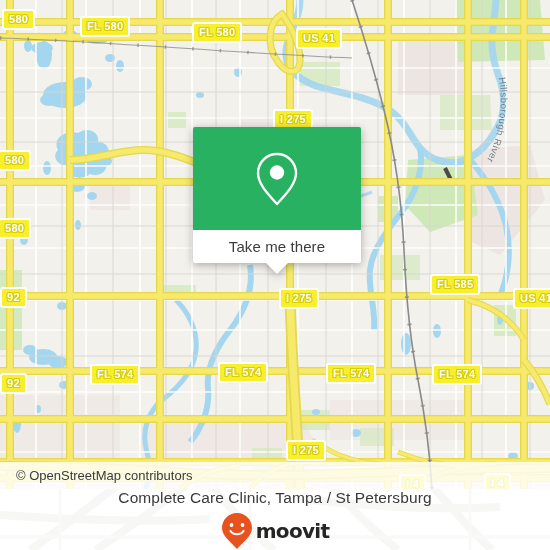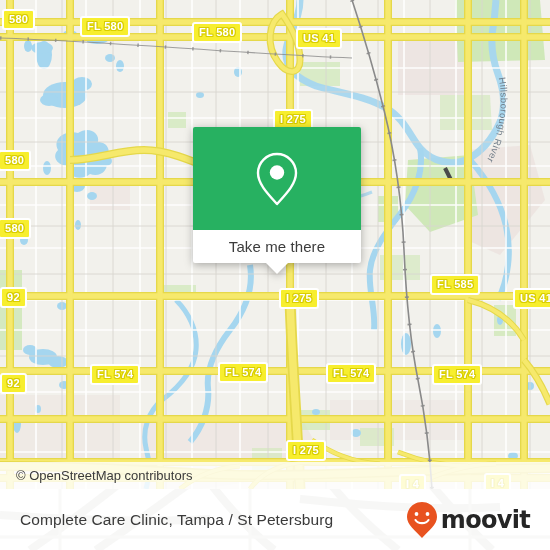--- a/index.html
+++ b/index.html
@@ -132,35 +132,36 @@
   }
   #footer-inner {
     position: relative;
     width: 550px;
     height: 61px;
     display: flex;
     align-items: center;
     justify-content: space-between;
     box-sizing: border-box;
     padding: 0 20px 0 20px;
+    flex-direction: column;
   }
   #place-title {
     font-size: 15.5px;
     color: #3a3a3a;
     font-family: "Liberation Sans", sans-serif;
     letter-spacing: 0.1px;
     white-space: nowrap;
   }
   #brand {
     display: flex;
     align-items: center;
     gap: 3px;
   }
   #brand-word {
-    font-size: 24px;
+    font-size: 20px;
     font-weight: bold;
     color: #252525;
     font-family: "DejaVu Sans", sans-serif;
     letter-spacing: -0.7px;
     line-height: 30px;
   }
 </style>
 </head>
 <body>
 

